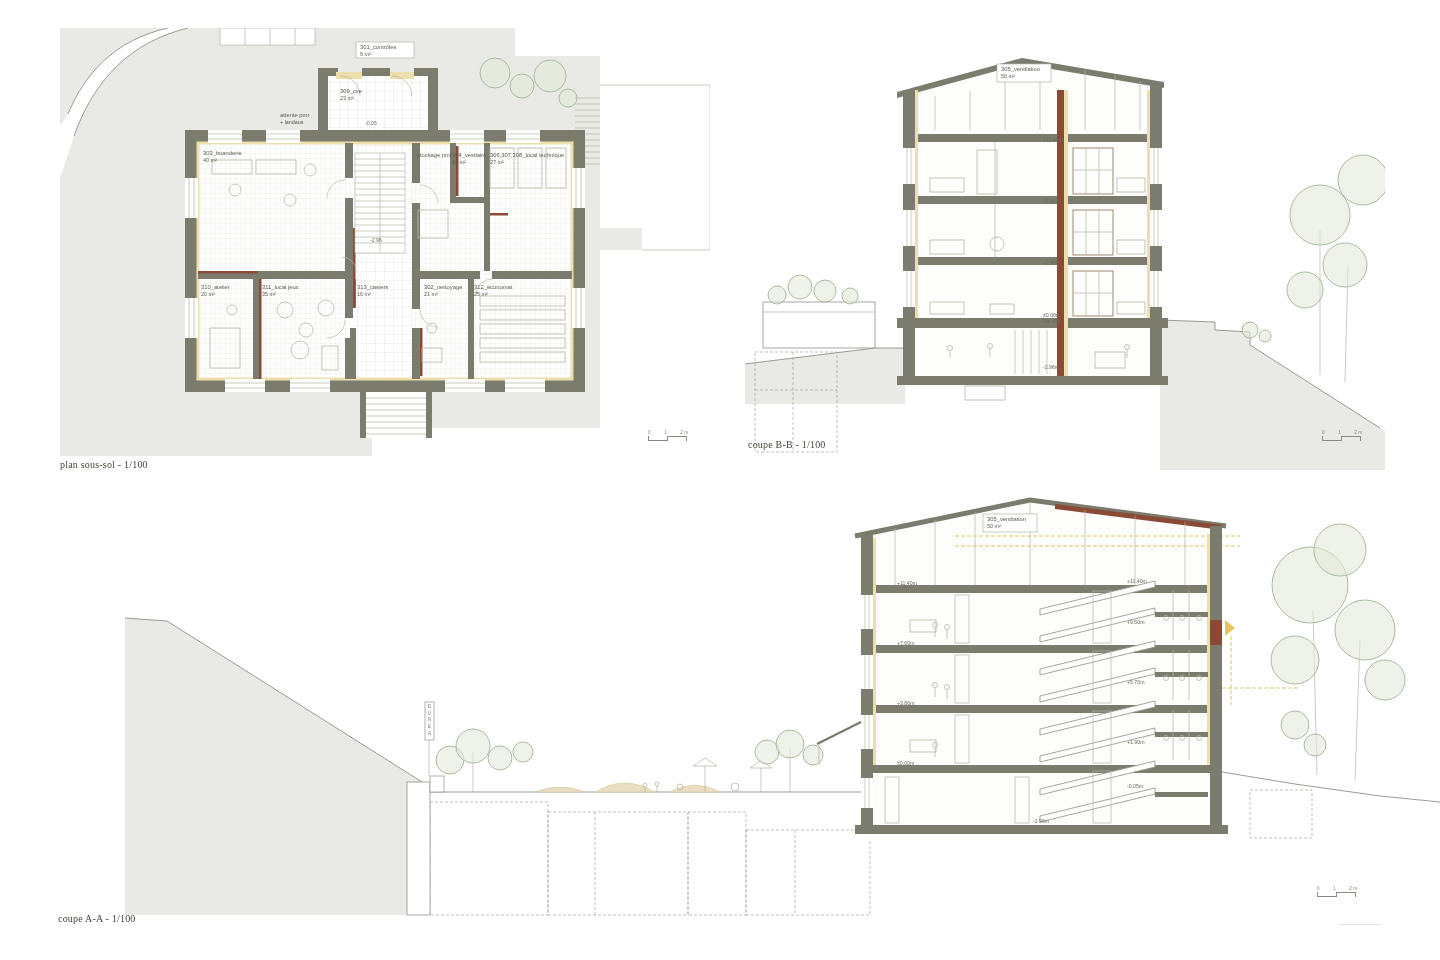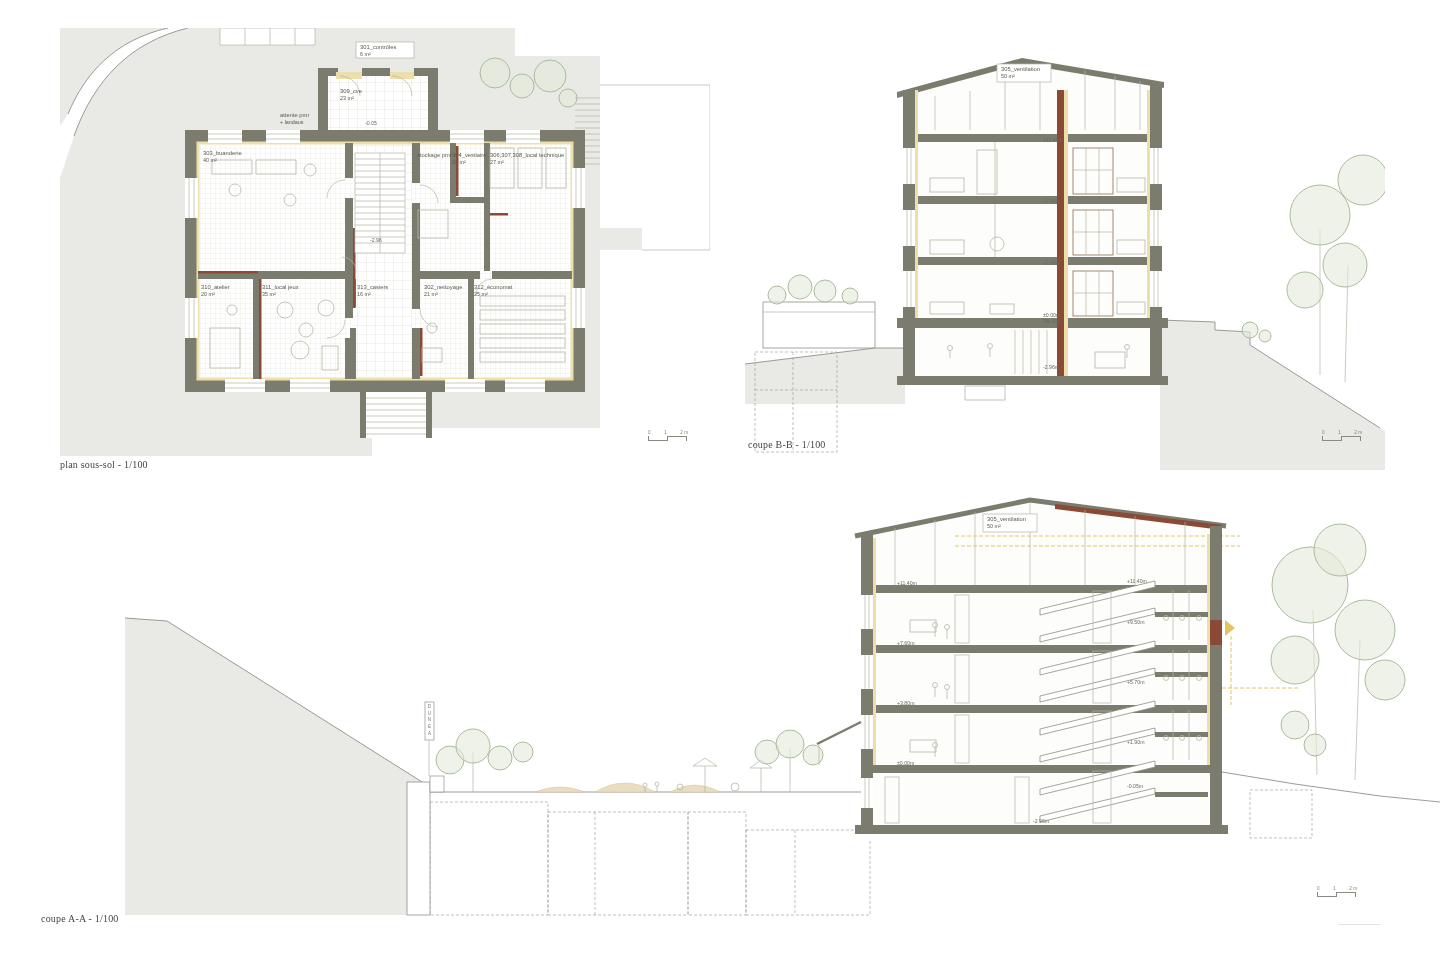--- a/index.html
+++ b/index.html
@@ -552,16 +552,16 @@
         </div>
       <div class="sb-line">
           <i></i>
           <i></i>
         </div>
     </div>
   </div>
 
   <div class="caption" style="left:60px;top:459px;">plan sous-sol - 1/100</div>
   <div class="caption" style="left:748px;top:439px;">coupe B-B - 1/100</div>
-  <div class="caption" style="left:41px;top:913px;">coupe A-A - 1/100</div>
+  <div class="caption" style="left:58px;top:913px;">coupe A-A - 1/100</div>
   <div class="footmark" style="left:1338px;top:924px;"></div>
 
 </div>
 
 </body></html>

